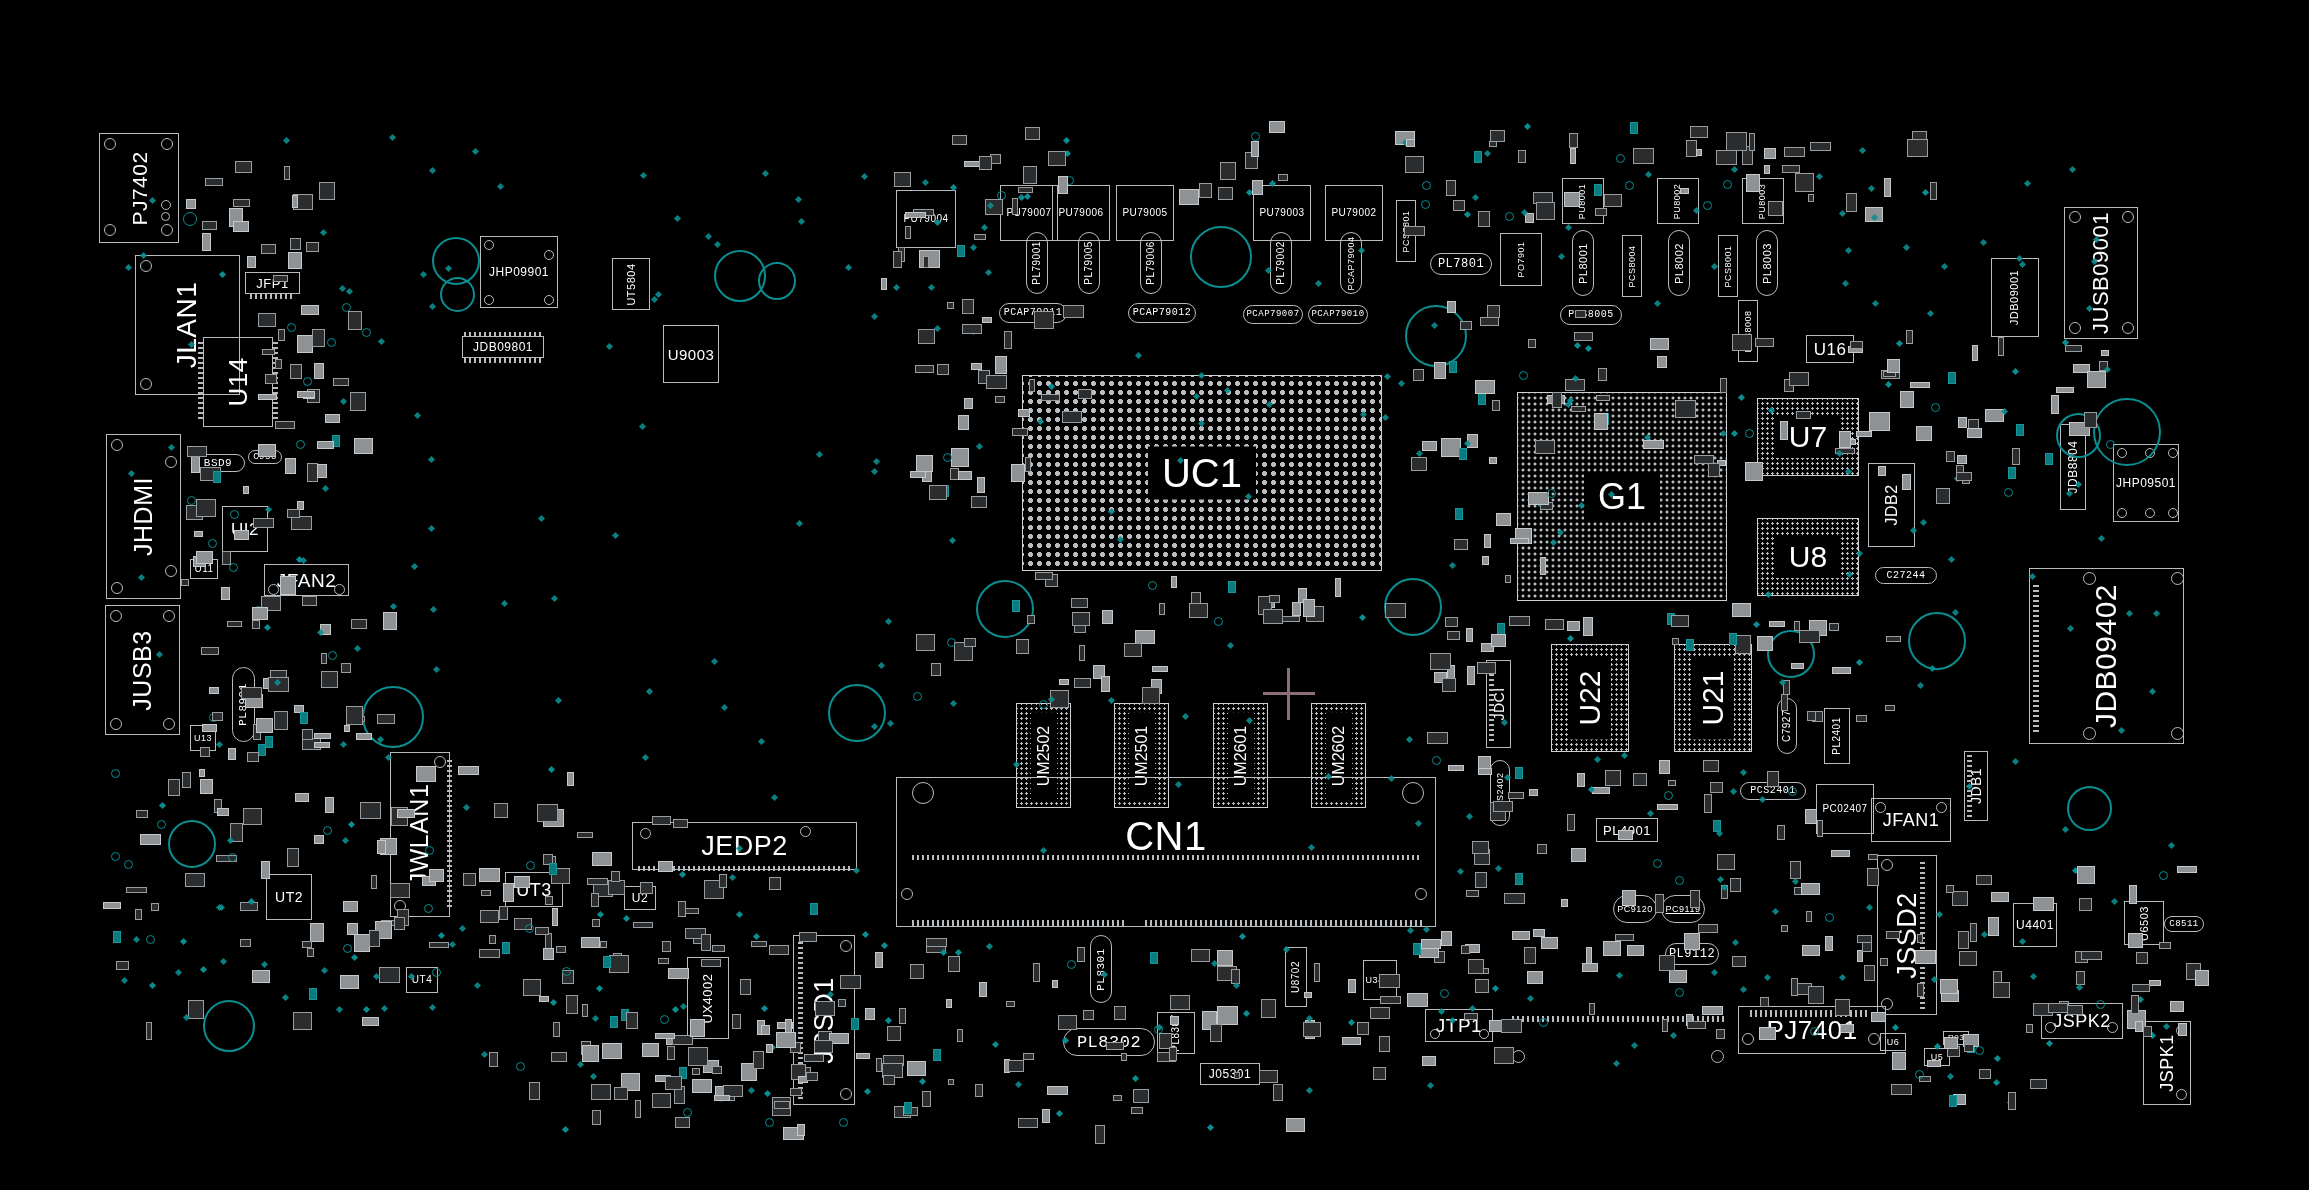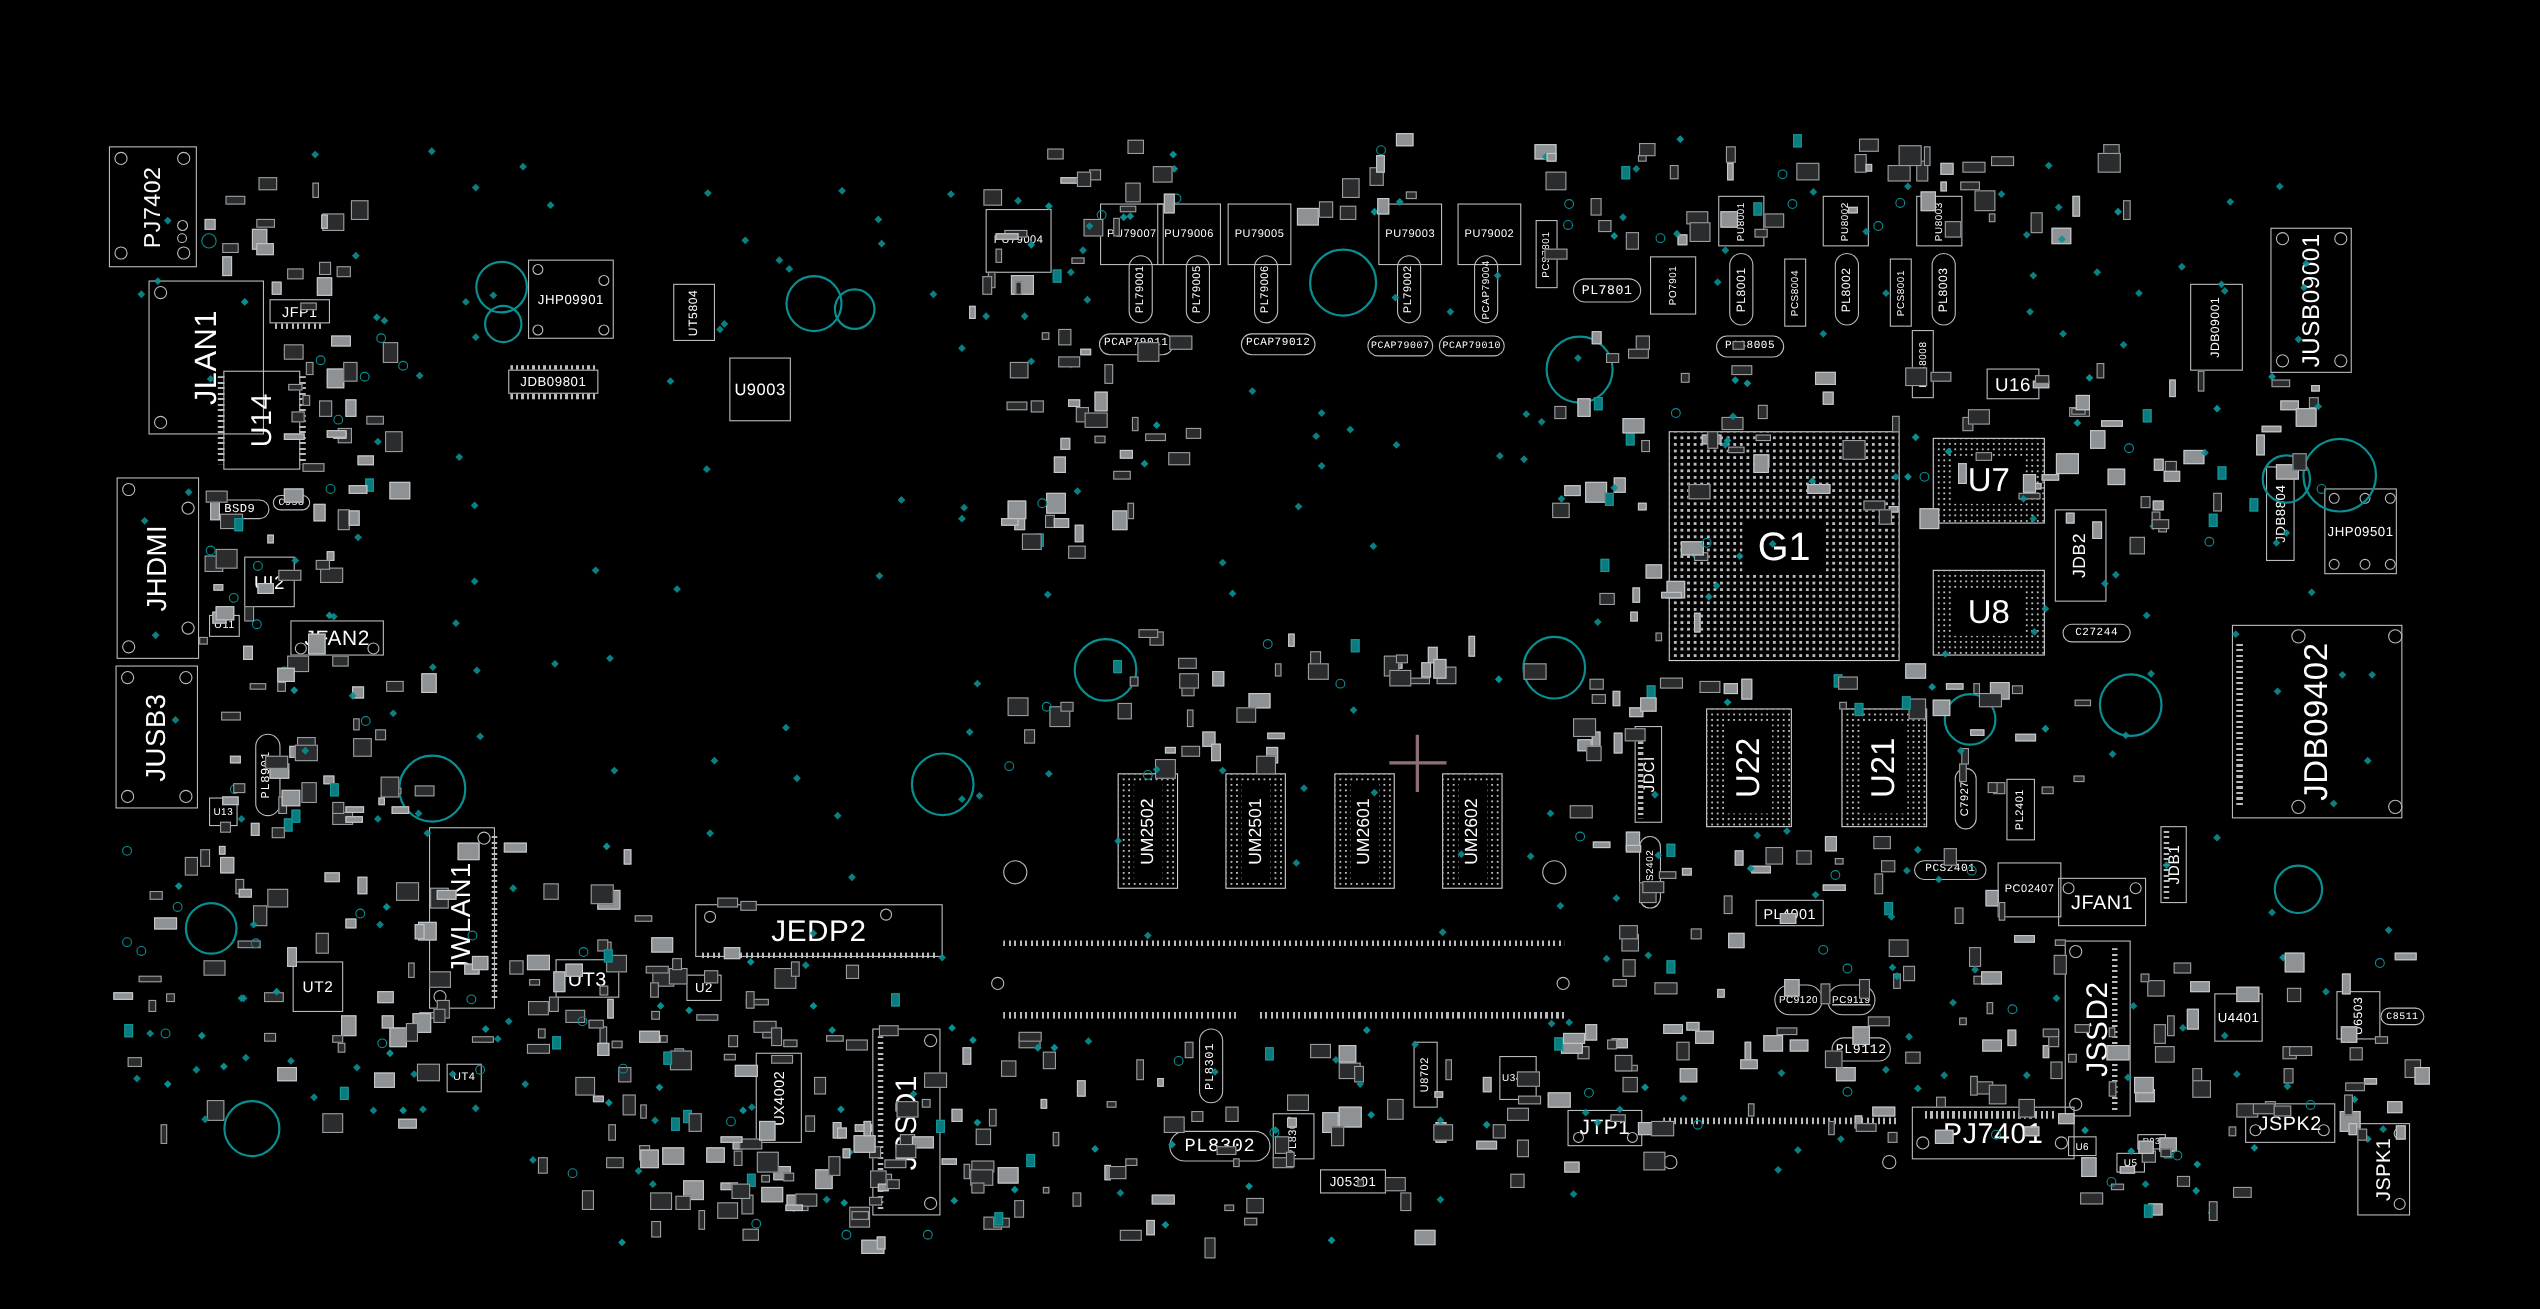--- a/index.html
+++ b/index.html
@@ -364,20 +364,23 @@
   <div class="part thin" style="left:1738px;top:300px;width:20px;height:62px;font-size:9px;">
     <div class="rot" style="display:flex">
         <span>PCS8008</span>
       </div>
   </div>
 
   <div class="part" style="left:1806px;top:335px;width:48px;height:28px;font-size:17px;">
     <span>U16</span>
   </div>
 
+  <div class="bga" style="left:1022px;top:375px;width:360px;height:196px;">
+    <span class="lbl" style="font-size:40px;">UC1</span>
+  </div>
 
   <div class="bga bgafine" style="left:1517px;top:392px;width:210px;height:209px;">
     <span class="lbl" style="font-size:36px;">G1</span>
   </div>
 
   <div class="bga bgatiny" style="left:1757px;top:398px;width:102px;height:78px;">
     <span class="lbl" style="font-size:30px;">U7</span>
   </div>
   <div class="bga bgatiny" style="left:1757px;top:518px;width:102px;height:78px;">
     <span class="lbl" style="font-size:30px;">U8</span>
@@ -443,20 +446,23 @@
   <div class="bga bgatiny" style="left:1114px;top:703px;width:55px;height:105px;">
     <span class="lbl rot" style="font-size:16px;">UM2501</span>
   </div>
   <div class="bga bgatiny" style="left:1213px;top:703px;width:55px;height:105px;">
     <span class="lbl rot" style="font-size:16px;">UM2601</span>
   </div>
   <div class="bga bgatiny" style="left:1311px;top:703px;width:55px;height:105px;">
     <span class="lbl rot" style="font-size:16px;">UM2602</span>
   </div>
 
+  <div class="part thin" style="left:896px;top:777px;width:540px;height:150px;font-size:40px;align-items:flex-start;padding-top:38px;">
+    <span>CN1</span>
+  </div>
   <div class="hole" style="left:912px;top:782px;width:22px;height:22px;"></div>
   <div class="hole" style="left:1402px;top:782px;width:22px;height:22px;"></div>
   <div class="hole" style="left:901px;top:888px;width:12px;height:12px;"></div>
   <div class="hole" style="left:1415px;top:888px;width:12px;height:12px;"></div>
   <div class="pins" style="left:912px;top:855px;width:510px;height:5px;"></div>
   <div class="pins" style="left:912px;top:920px;width:215px;height:6px;"></div>
   <div class="pins" style="left:1145px;top:920px;width:277px;height:6px;"></div>
 
   <div class="cross" style="left:1287px;top:668px;width:3px;height:52px;"></div>
   <div class="cross" style="left:1263px;top:692px;width:52px;height:3px;"></div>

